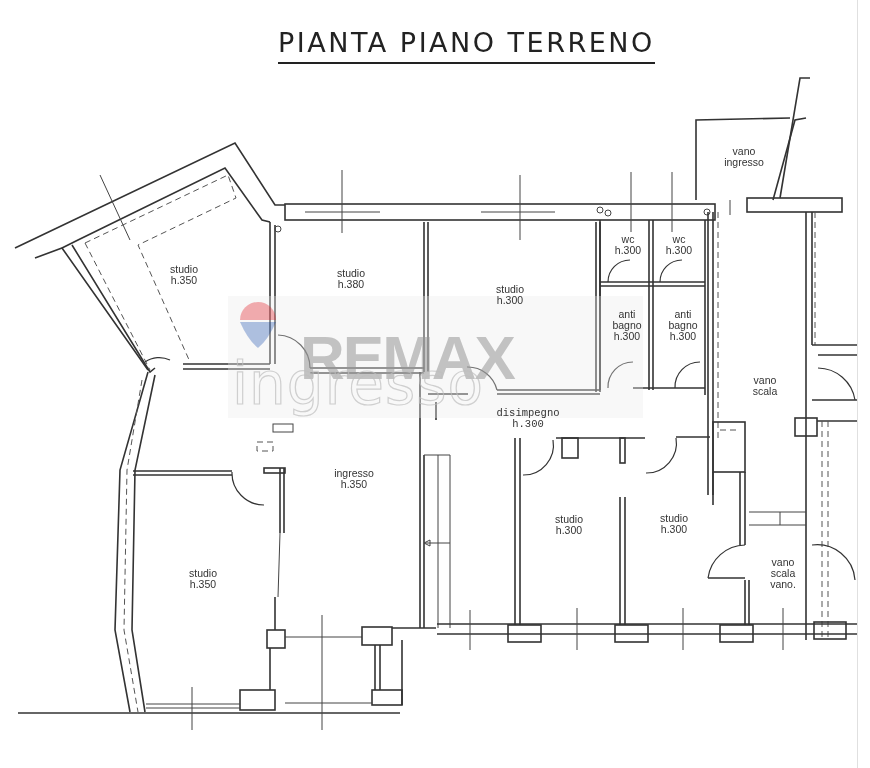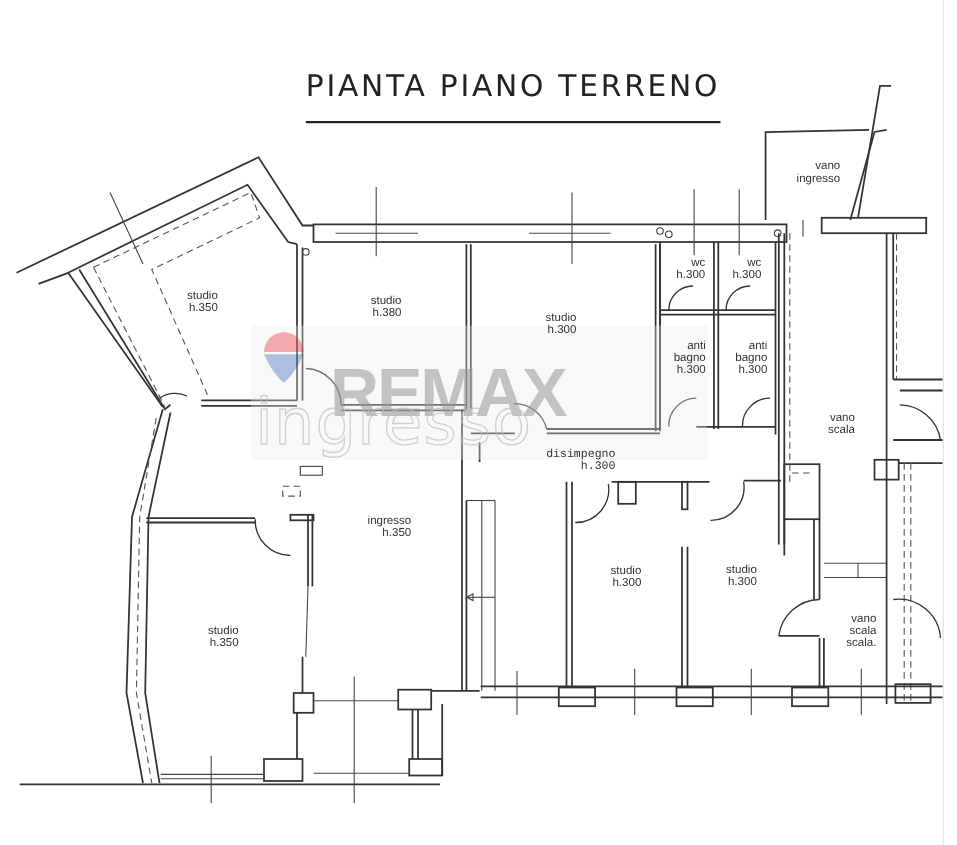--- a/index.html
+++ b/index.html
@@ -1,26 +1,26 @@
 <!DOCTYPE html>
 <html><head>
 <meta charset="utf-8">
 <style>
   html, body { margin: 0; padding: 0; background: #ffffff; }
   body { width: 870px; height: 768px; position: relative; overflow: hidden;
          font-family: "Liberation Sans", sans-serif; }
   .title { position: absolute; left: 278px; top: 28px; font-size: 27px; letter-spacing: 2.5px;
            color: #222; font-family: "DejaVu Sans", sans-serif; font-weight: normal;
-           border-bottom: 2px solid #222; padding-bottom: 16px; line-height: 30px; margin-top: 36px; }
+           border-bottom: 2px solid #222; padding-bottom: 4px; line-height: 30px; }
   svg.plan { position: absolute; left: 0; top: 0; }
   .wall { fill: none; stroke: #333; stroke-width: 1.6; }
   .thin { fill: none; stroke: #444; stroke-width: 1; }
   .dash { fill: none; stroke: #555; stroke-width: 1; stroke-dasharray: 6 4; }
   .door { fill: none; stroke: #333; stroke-width: 1.2; }
-  .room-label { position: absolute; text-align: right; font-size: 10.5px; line-height: 11px;
+  .room-label { position: absolute; text-align: center; font-size: 10.5px; line-height: 11px;
                 color: #333; transform: translateX(-50%); white-space: nowrap; }
   .room-label span { display: block; }
   .wm-remax { position: absolute; left: 300px; top: 322px; font-size: 62px; font-weight: bold;
               color: rgba(150,150,150,0.55); letter-spacing: -2px; font-family: "Liberation Sans", sans-serif; }
   .wm-trova { position: absolute; left: 232px; top: 350px; font-size: 58px; color: transparent;
               -webkit-text-stroke: 1.2px rgba(190,190,190,0.7); font-family: "DejaVu Sans", sans-serif; letter-spacing: 1px; }
   .wm-band { position: absolute; left: 228px; top: 296px; width: 415px; height: 122px;
              background: rgba(235,235,235,0.35); }
   .wm-balloon { position: absolute; left: 238px; top: 300px; width: 40px; height: 50px; }
   .sidebar-line { position: absolute; left: 857px; top: 0; width: 1px; height: 768px; background: #e0e0e0; }
@@ -259,16 +259,16 @@
   <span>studio</span>
     <span>h.300</span>
 </div>
 <div class="room-label" style="left:674px; top:513px;">
   <span>studio</span>
     <span>h.300</span>
 </div>
 <div class="room-label" style="left:783px; top:557px;">
   <span>vano</span>
     <span>scala</span>
-    <span>scala.</span>
+    <span>vano.</span>
 </div>
 
 <div class="sidebar-line"></div>
 
 </body></html>

